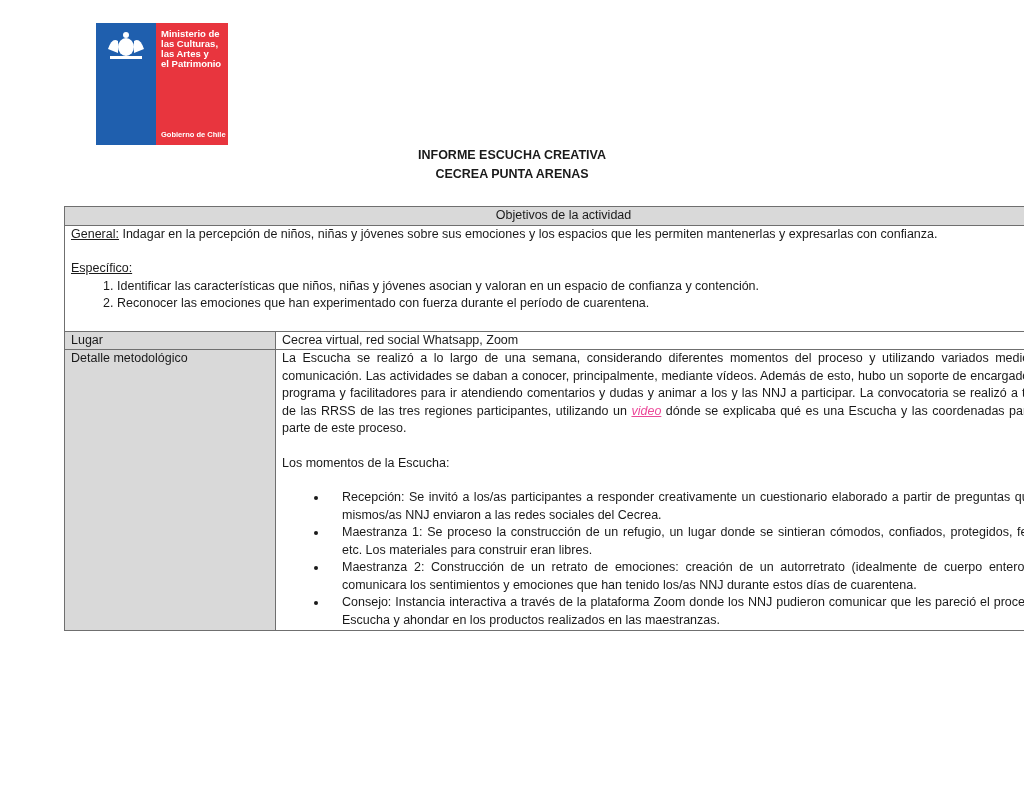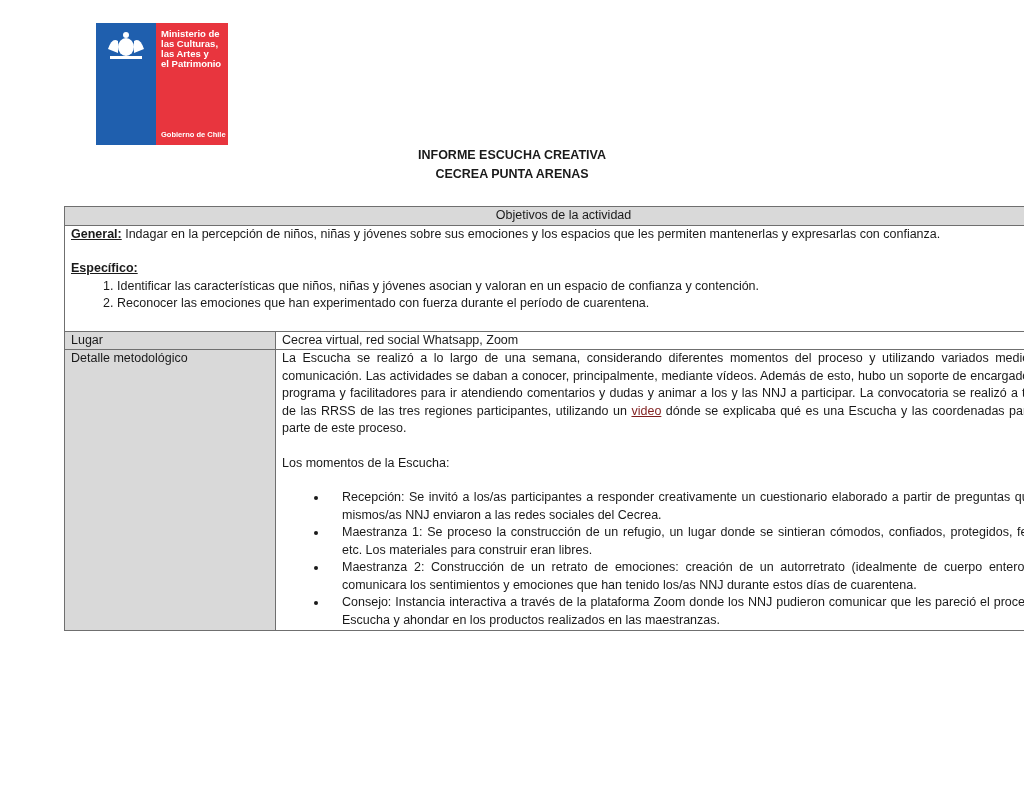--- a/index.html
+++ b/index.html
@@ -10,25 +10,25 @@
   .logo-red { flex:1; height:100%; background:#e8353e; position:relative; color:#fff; }
   .crest { position:absolute; left:6px; top:6px; width:48px; height:32px; }
   .logo-text { position:absolute; left:5px; top:6px; font-size:9.5px; font-weight:bold; line-height:10px; }
   .logo-foot { position:absolute; left:5px; bottom:6px; font-size:7.5px; font-weight:bold; }
   .title { position:absolute; left:0; width:1024px; text-align:center; font-weight:bold; font-size:12.5px; }
   .t1 { top:148px; } .t2 { top:167px; }
   table { position:absolute; left:64px; top:206px; width:999px; border-collapse:collapse; font-size:12.5px; }
   td { border:1px solid #6f6f6f; padding:0 6px; vertical-align:top; line-height:17.5px; }
   .hdr { background:#d9d9d9; text-align:center; height:17px; }
   .gray { background:#d9d9d9; width:198px; }
-  .u { text-decoration:underline;font-weight:bold; }
+  .u { text-decoration:underline; }
   ol { margin:0; padding-left:46px; }
   ul { margin:0; padding-left:46px; list-style:disc; }
   ul li { padding-left:14px; text-align:justify; }
-  a { color:#7f1d1d; text-decoration:underline; }
+  a { color:#ec4899; text-decoration:underline;font-style:italic; }
   .just { text-align:justify; }
   p { margin:0; }
 </style>
 </head>
 <body>
 
 <div class="logo">
   <div class="logo-blue">
     <svg class="crest" viewBox="0 0 48 32">
       <ellipse cx="24" cy="18" rx="8" ry="9" fill="#fff"></ellipse>

